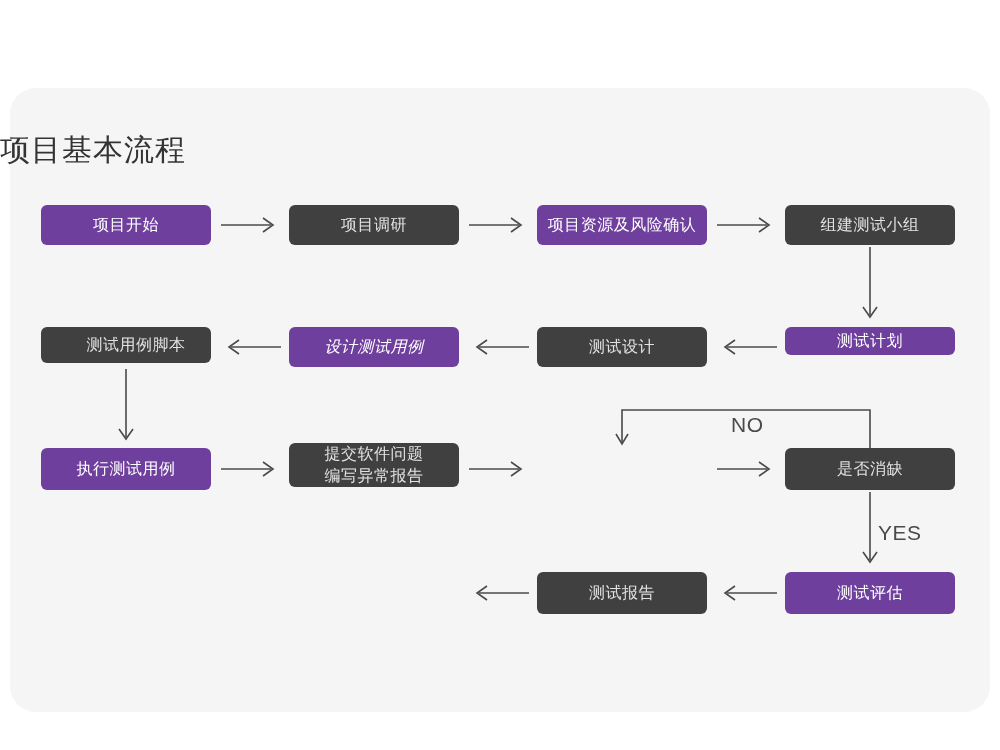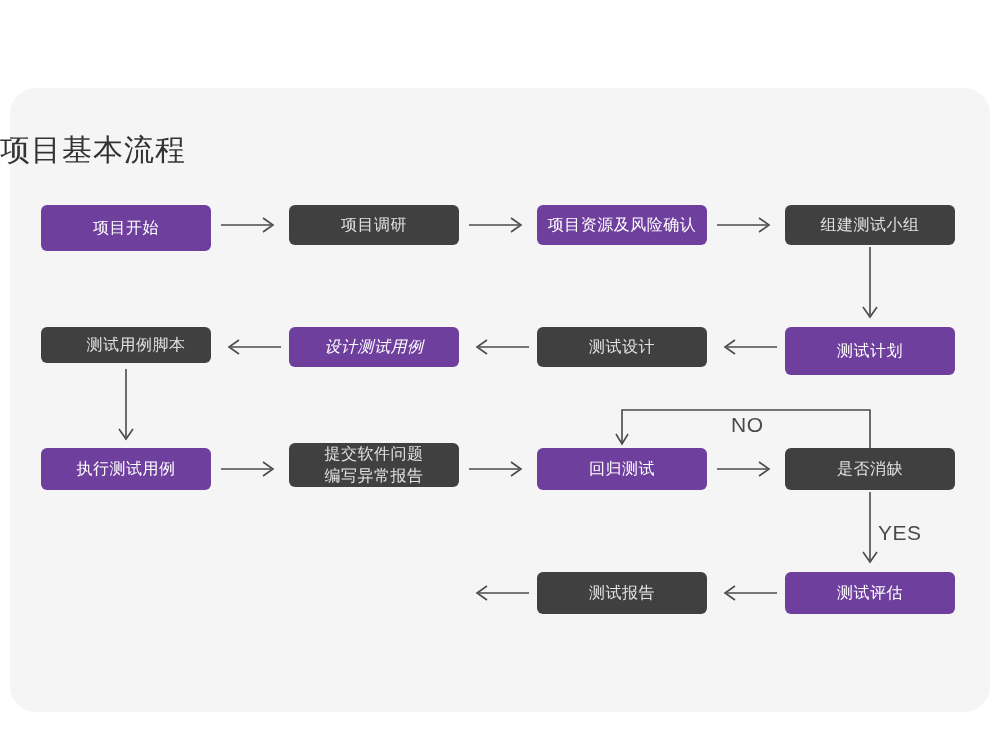--- a/index.html
+++ b/index.html
@@ -80,21 +80,21 @@
 </style>
 </head>
 <body>
 
 <div id="stage">
 
   <div id="card"></div>
 
   <div id="title">项目基本流程</div>
 
-  <div class="node purple" style="left:41px; top:205px; width:170px; height:46px;">项目开始</div>
+  <div class="node purple" style="left:41px; top:205px; width:170px; height:40px;">项目开始</div>
 
   <div class="conn" style="left:219px; top:213px; width:64px; height:24px;">
     <svg width="64" height="24" viewBox="0 0 64 24">
       <line x1="2" y1="12" x2="52" y2="12" stroke="#4a4a4a" stroke-width="1.6"></line>
       <polyline points="44,5 54,12 44,19" fill="none" stroke="#4a4a4a" stroke-width="1.6"></polyline>
     </svg>
   </div>
 
   <div class="node gray" style="left:289px; top:205px; width:170px; height:40px;">项目调研</div>
 
@@ -143,21 +143,21 @@
 
   <div class="node gray" style="left:537px; top:327px; width:170px; height:40px;">测试设计</div>
 
   <div class="conn" style="left:715px; top:335px; width:64px; height:24px;">
     <svg width="64" height="24" viewBox="0 0 64 24">
       <line x1="12" y1="12" x2="62" y2="12" stroke="#4a4a4a" stroke-width="1.6"></line>
       <polyline points="20,5 10,12 20,19" fill="none" stroke="#4a4a4a" stroke-width="1.6"></polyline>
     </svg>
   </div>
 
-  <div class="node purple" style="left:785px; top:327px; width:170px; height:48px;">测试计划</div>
+  <div class="node purple" style="left:785px; top:327px; width:170px; height:28px;">测试计划</div>
 
   <div class="conn" style="left:114px; top:369px; width:24px; height:78px;">
     <svg width="24" height="78" viewBox="0 0 24 78">
       <line x1="12" y1="0" x2="12" y2="68" stroke="#4a4a4a" stroke-width="1.6"></line>
       <polyline points="5,60 12,70 19,60" fill="none" stroke="#4a4a4a" stroke-width="1.6"></polyline>
     </svg>
   </div>
 
   <div class="conn" style="left:615px; top:406px; width:265px; height:46px;">
     <svg width="265" height="46" viewBox="0 0 265 46">
@@ -179,21 +179,20 @@
   <div class="node gray" style="left:289px; top:443px; width:170px; height:44px;">提交软件问题
 编写异常报告</div>
 
   <div class="conn" style="left:467px; top:457px; width:64px; height:24px;">
     <svg width="64" height="24" viewBox="0 0 64 24">
       <line x1="2" y1="12" x2="52" y2="12" stroke="#4a4a4a" stroke-width="1.6"></line>
       <polyline points="44,5 54,12 44,19" fill="none" stroke="#4a4a4a" stroke-width="1.6"></polyline>
     </svg>
   </div>
 
-  <div class="node purple" style="left:537px; top:448px; width:170px; height:42px;">回归测试</div>
 
   <div class="conn" style="left:715px; top:457px; width:64px; height:24px;">
     <svg width="64" height="24" viewBox="0 0 64 24">
       <line x1="2" y1="12" x2="52" y2="12" stroke="#4a4a4a" stroke-width="1.6"></line>
       <polyline points="44,5 54,12 44,19" fill="none" stroke="#4a4a4a" stroke-width="1.6"></polyline>
     </svg>
   </div>
 
   <div class="node gray" style="left:785px; top:448px; width:170px; height:42px;">是否消缺</div>
 

